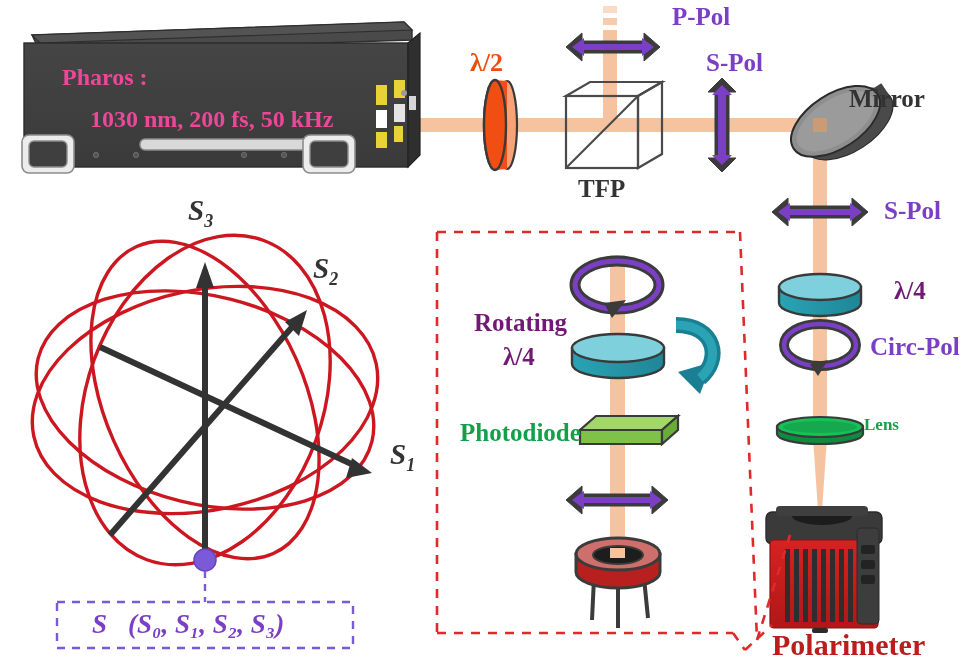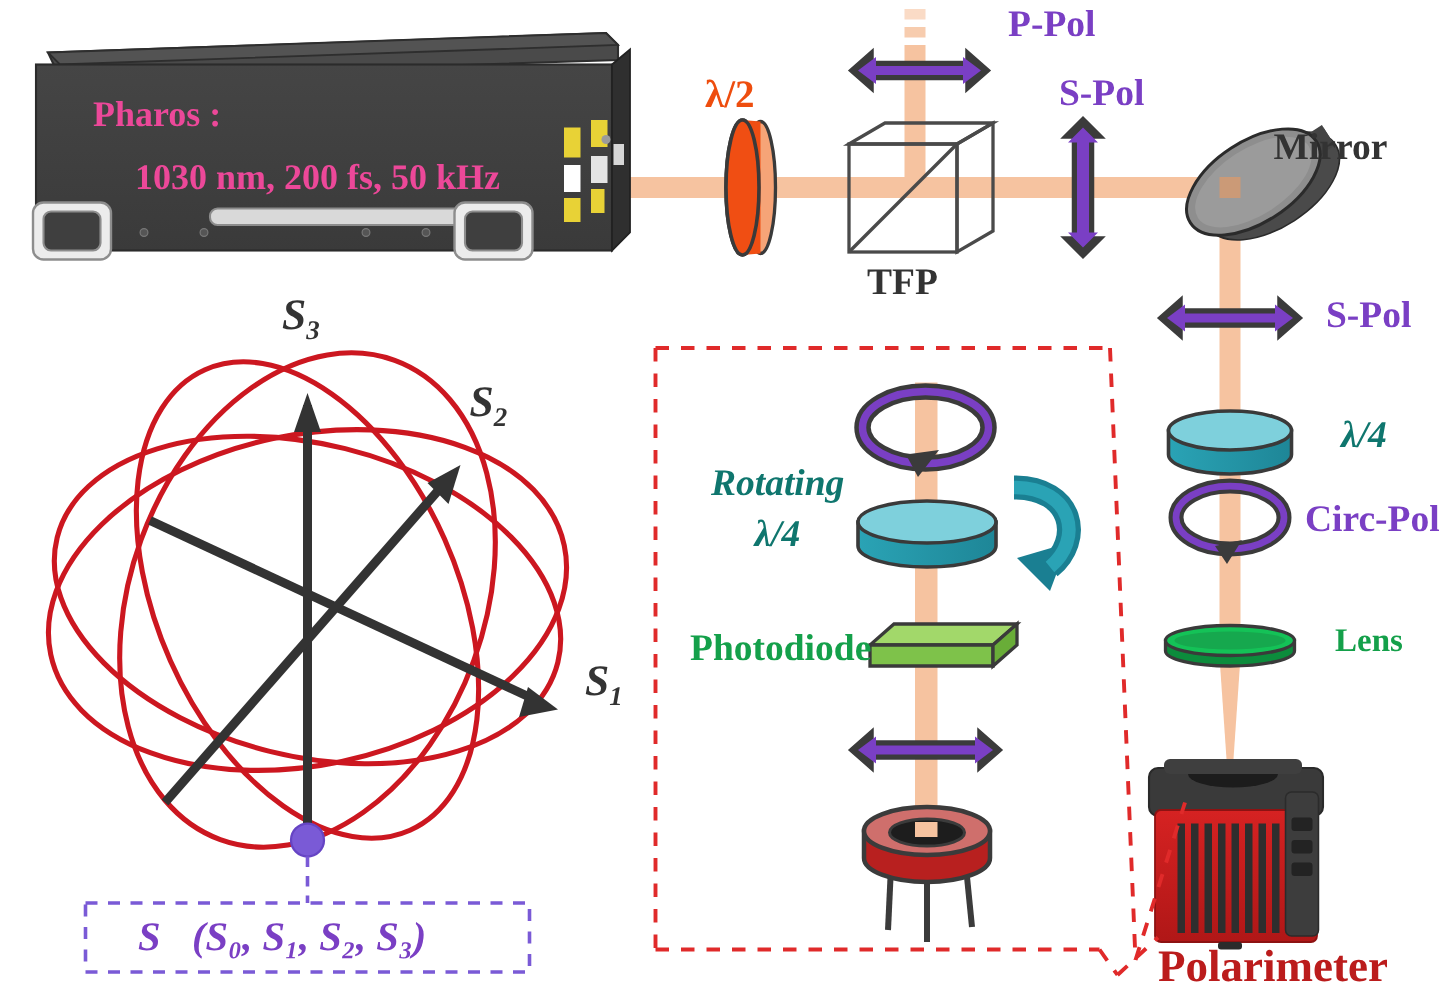--- a/index.html
+++ b/index.html
@@ -4,21 +4,21 @@
 <style>
   html,body{margin:0;padding:0;background:#ffffff;}
   body{width:969px;height:657px;overflow:hidden;
        font-family:"Liberation Serif", serif;}
   #stage{position:relative;width:969px;height:657px;background:#fff;}
   #stage svg.layer{position:absolute;left:0;top:0;width:969px;height:657px;}
   .lbl{position:absolute;white-space:nowrap;font-weight:bold;line-height:1;}
   .lbl-dark{color:#333333;}
   .lbl-purple{color:#7a3fc4;}
   .lbl-orange{color:#ee4d0e;text-align:right;}
-  .lbl-teal{color:#0f766e;font-style:italic;}
+  .lbl-teal{color:#701a75;}
   .lbl-green{color:#14a04a;}
   .lbl-red{color:#bb1c1c;}
   .lbl-white{color:#ec4899;}
   .ital{font-style:italic;}
   sub{font-size:0.62em;}
 </style>
 </head>
 <body>
 
 <div id="stage">
@@ -267,21 +267,21 @@
 <div class="lbl lbl-white" style="left:62px;top:107px;font-size:24px;margin-left:28px;">1030 nm, 200 fs, 50 kHz</div>
 
 <div class="lbl lbl-orange" style="left:470px;top:50px;font-size:26px;">λ/2</div>
 <div class="lbl lbl-dark" style="left:578px;top:176px;font-size:25px;">TFP</div>
 <div class="lbl lbl-purple" style="left:672px;top:4px;font-size:25px;">P-Pol</div>
 <div class="lbl lbl-purple" style="left:706px;top:50px;font-size:25px;">S-Pol</div>
 <div class="lbl lbl-dark" style="left:849px;top:86px;font-size:25px;">Mirror</div>
 <div class="lbl lbl-purple" style="left:884px;top:198px;font-size:25px;">S-Pol</div>
 <div class="lbl lbl-teal" style="left:894px;top:278px;font-size:25px;">λ/4</div>
 <div class="lbl lbl-purple" style="left:870px;top:334px;font-size:25px;">Circ-Pol</div>
-<div class="lbl lbl-green" style="left:890px;top:416px;font-size:22px;">Lens</div>
+<div class="lbl lbl-green" style="left:864px;top:416px;font-size:17px;">Lens</div>
 <div class="lbl lbl-red" style="left:772px;top:630px;font-size:30px;">Polarimeter</div>
 
 <div class="lbl lbl-teal" style="left:460px;top:310px;font-size:25px;margin-left:14px;">Rotating</div>
 <div class="lbl lbl-teal" style="left:503px;top:344px;font-size:25px;">λ/4</div>
 <div class="lbl lbl-green" style="left:460px;top:420px;font-size:25px;">Photodiode</div>
 
 <div class="lbl lbl-dark ital" style="left:188px;top:196px;font-size:29px;">
   <span>S</span><sub>3</sub>
 </div>
 <div class="lbl lbl-dark ital" style="left:313px;top:254px;font-size:29px;">

